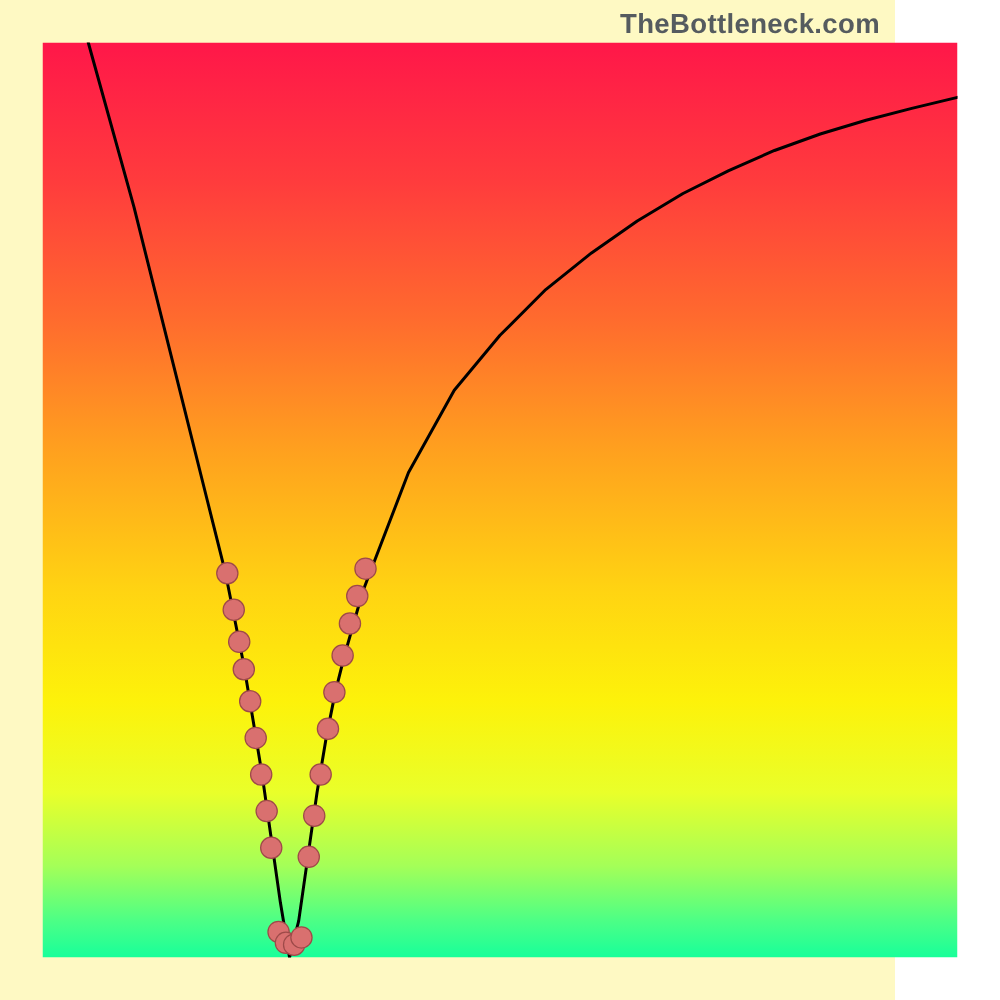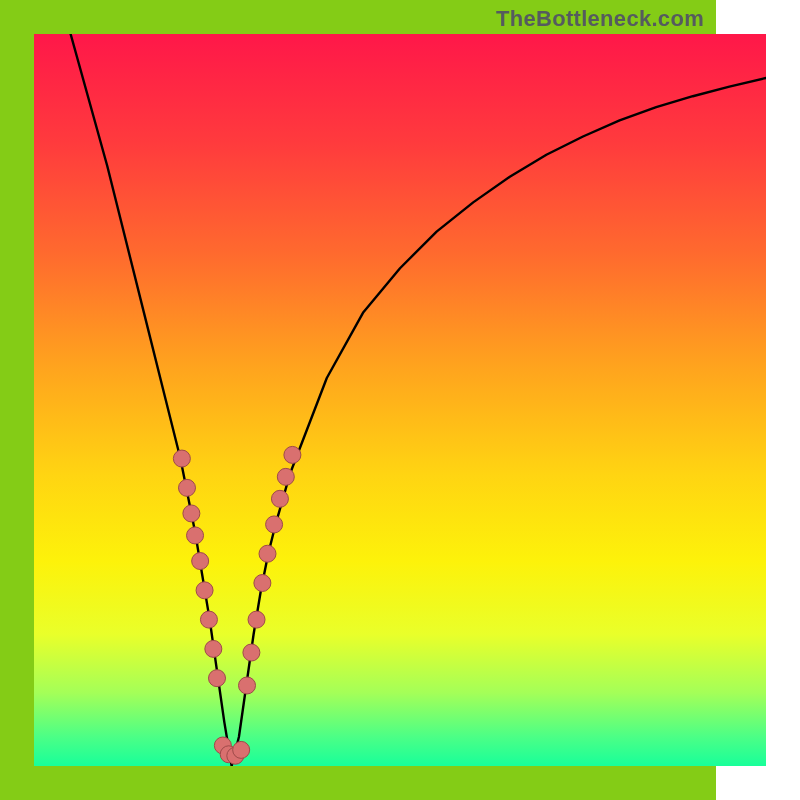--- a/index.html
+++ b/index.html
@@ -7,21 +7,21 @@
     padding: 0;
     width: 800px;
     height: 800px;
     overflow: hidden;
     font-family: Arial, Helvetica, sans-serif;
   }
   #frame {
     position: relative;
     width: 716px;
     height: 800px;
-    background: #84cc16;
+    background: #fef9c3;
     text-align: right;
   }
   #plot-wrap {
     position: absolute;
     left: 34px;
     top: 34px;
     width: 732px;
     height: 732px;
   }
   #plot {

